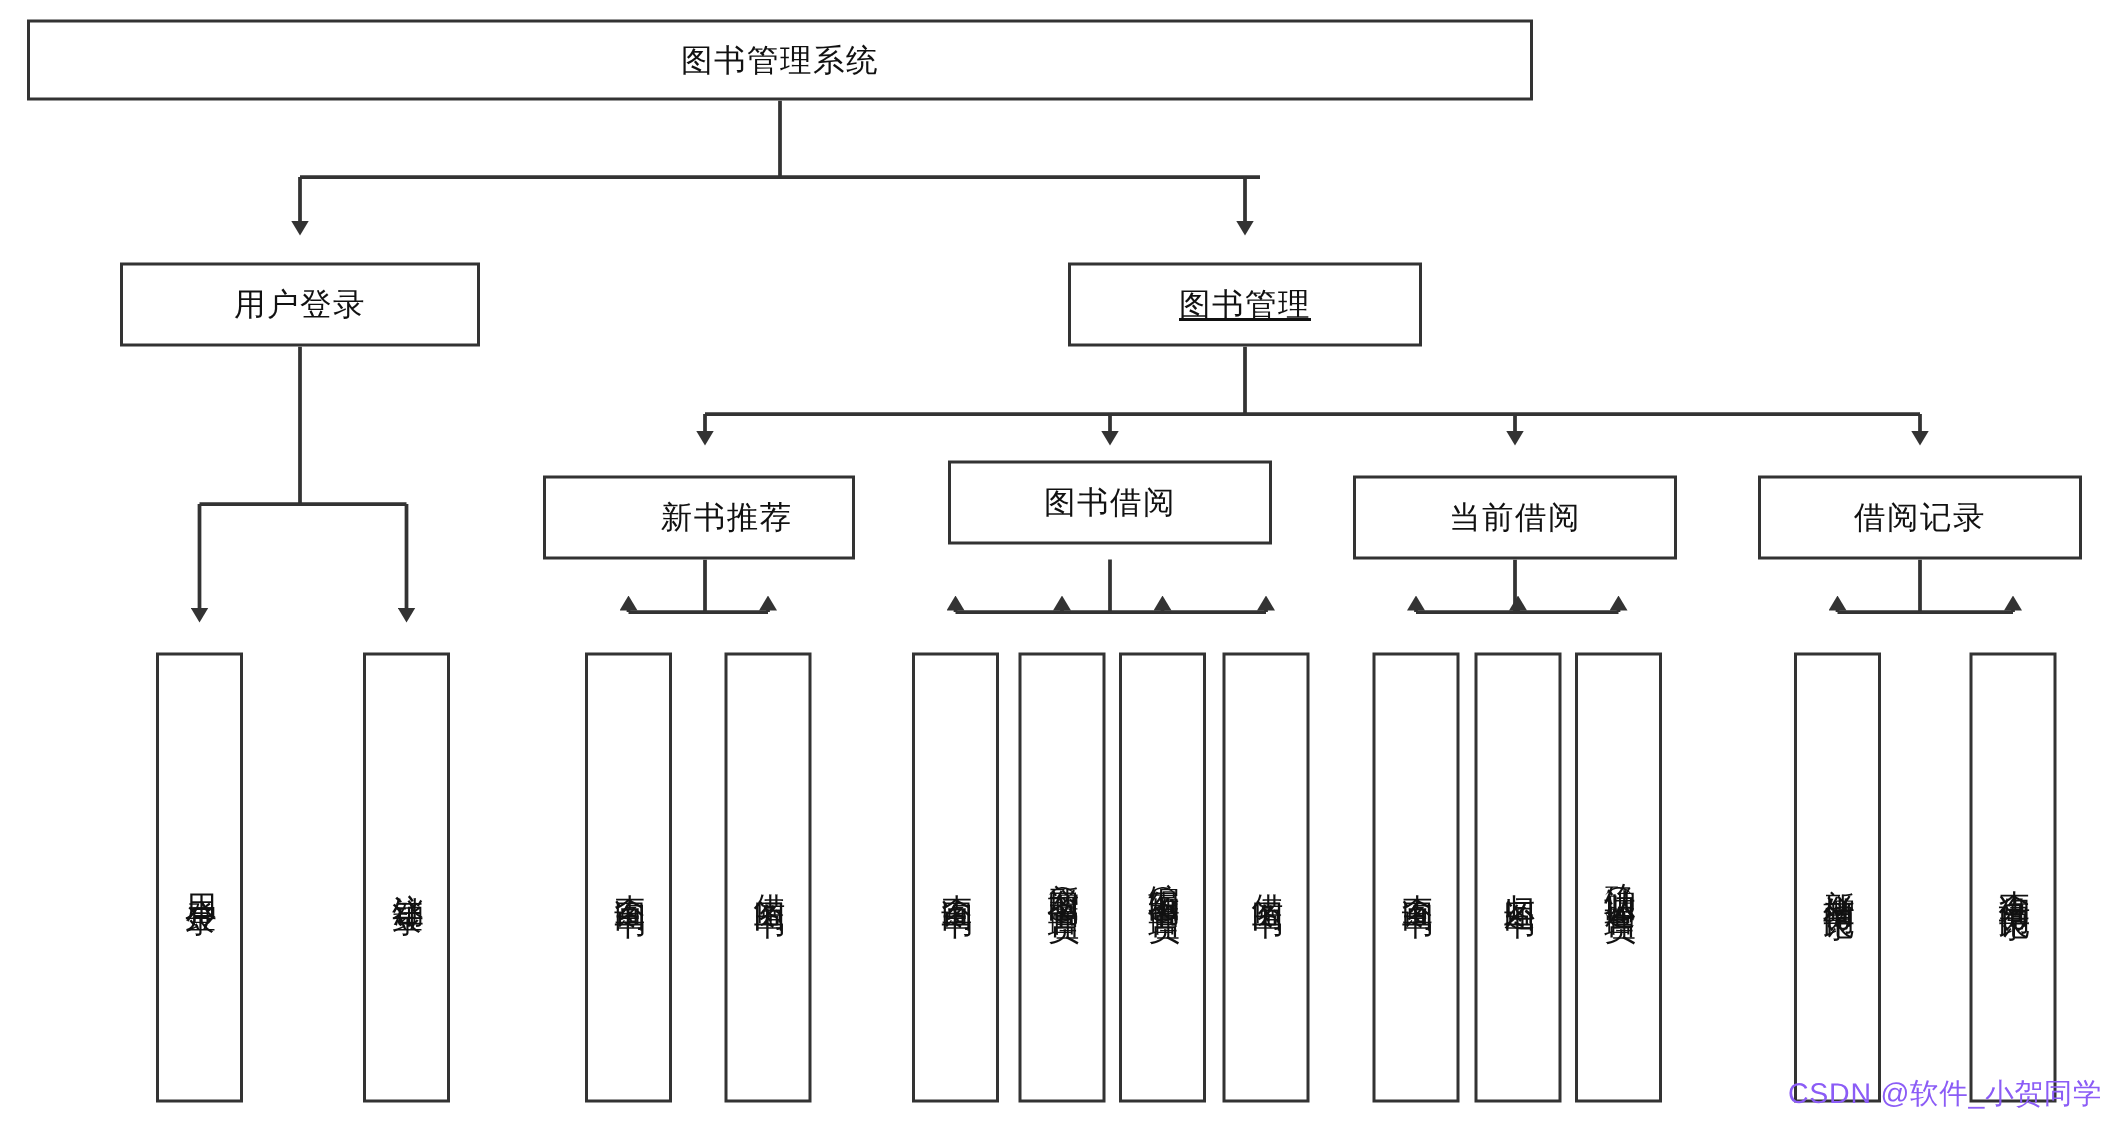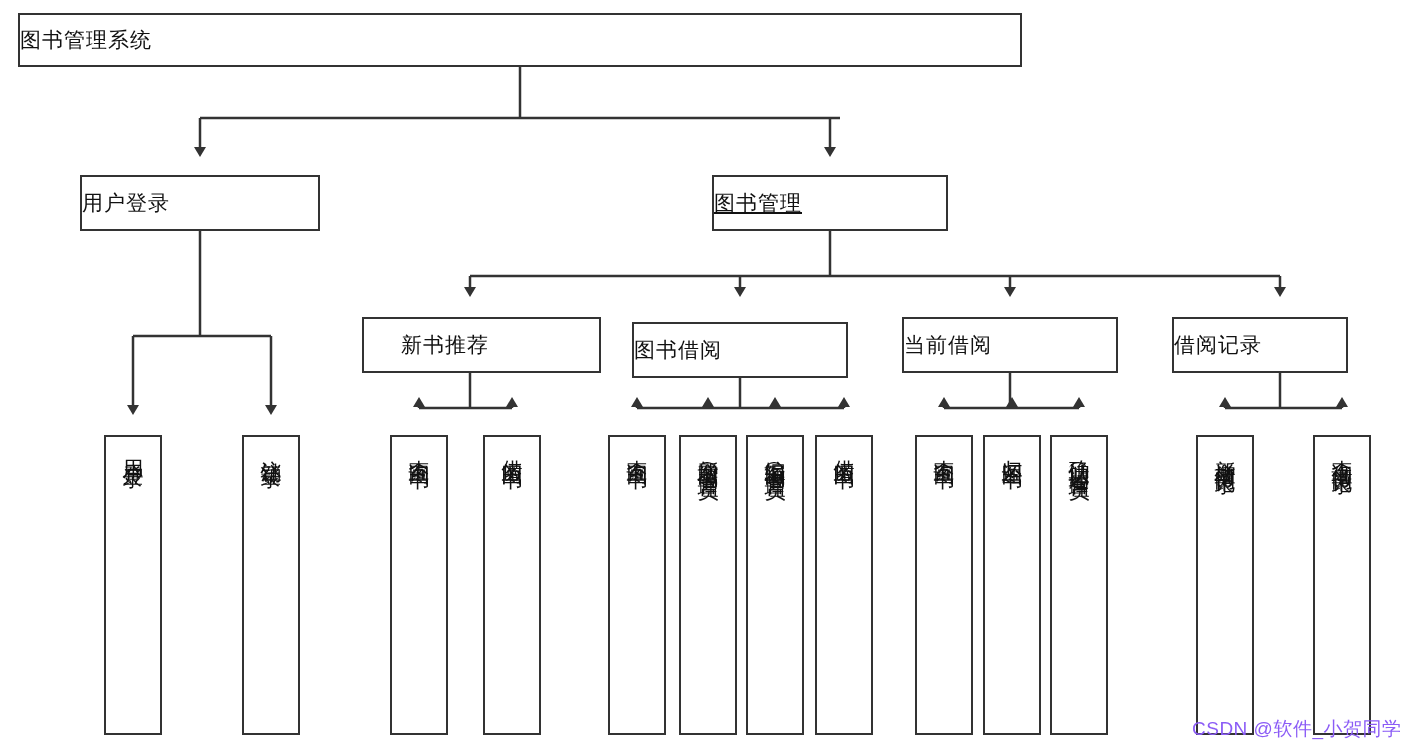--- a/index.html
+++ b/index.html
@@ -25,20 +25,21 @@
     height: 747px;
     pointer-events: none;
   }
   .node {
     position: absolute;
     box-sizing: border-box;
     border: 2px solid #333333;
     background: #ffffff;
     display: flex;
     align-items: center;
+    justify-content: center;
     color: #111111;
     text-align: center;
     z-index: 2;
   }
   .node.horiz {
     font-size: 21px;
     letter-spacing: 1px;
   }
   .node.vert {
     writing-mode: vertical-rl;
@@ -123,30 +124,30 @@
     <span>图书管理系统</span>
   </div>
 
   <div class="node horiz" style="left:80px; top:175px; width:240px; height:56px;">
     <span>用户登录</span>
   </div>
   <div class="node horiz" style="left:712px; top:175px; width:236px; height:56px;text-decoration:underline;">
     <span>图书管理</span>
   </div>
 
-  <div class="node horiz" style="left:362px; top:317px; width:239px; height:56px;padding-left:37px;">
+  <div class="node horiz" style="left:362px; top:317px; width:208px; height:56px;padding-left:37px;">
     <span>新书推荐</span>
   </div>
-  <div class="node horiz" style="left:632px; top:322px; width:216px; height:56px;">
+  <div class="node horiz" style="left:632px; top:307px; width:216px; height:56px;">
     <span>图书借阅</span>
   </div>
   <div class="node horiz" style="left:902px; top:317px; width:216px; height:56px;">
     <span>当前借阅</span>
   </div>
-  <div class="node horiz" style="left:1172px; top:317px; width:176px; height:56px;">
+  <div class="node horiz" style="left:1172px; top:317px; width:216px; height:56px;">
     <span>借阅记录</span>
   </div>
 
   <div class="node vert" style="left:104px; top:435px; width:58px; height:300px;">
     <span class="vtext">用户登录</span>
   </div>
   <div class="node vert" style="left:242px; top:435px; width:58px; height:300px;">
     <span class="vtext">注销登录</span>
   </div>
 

